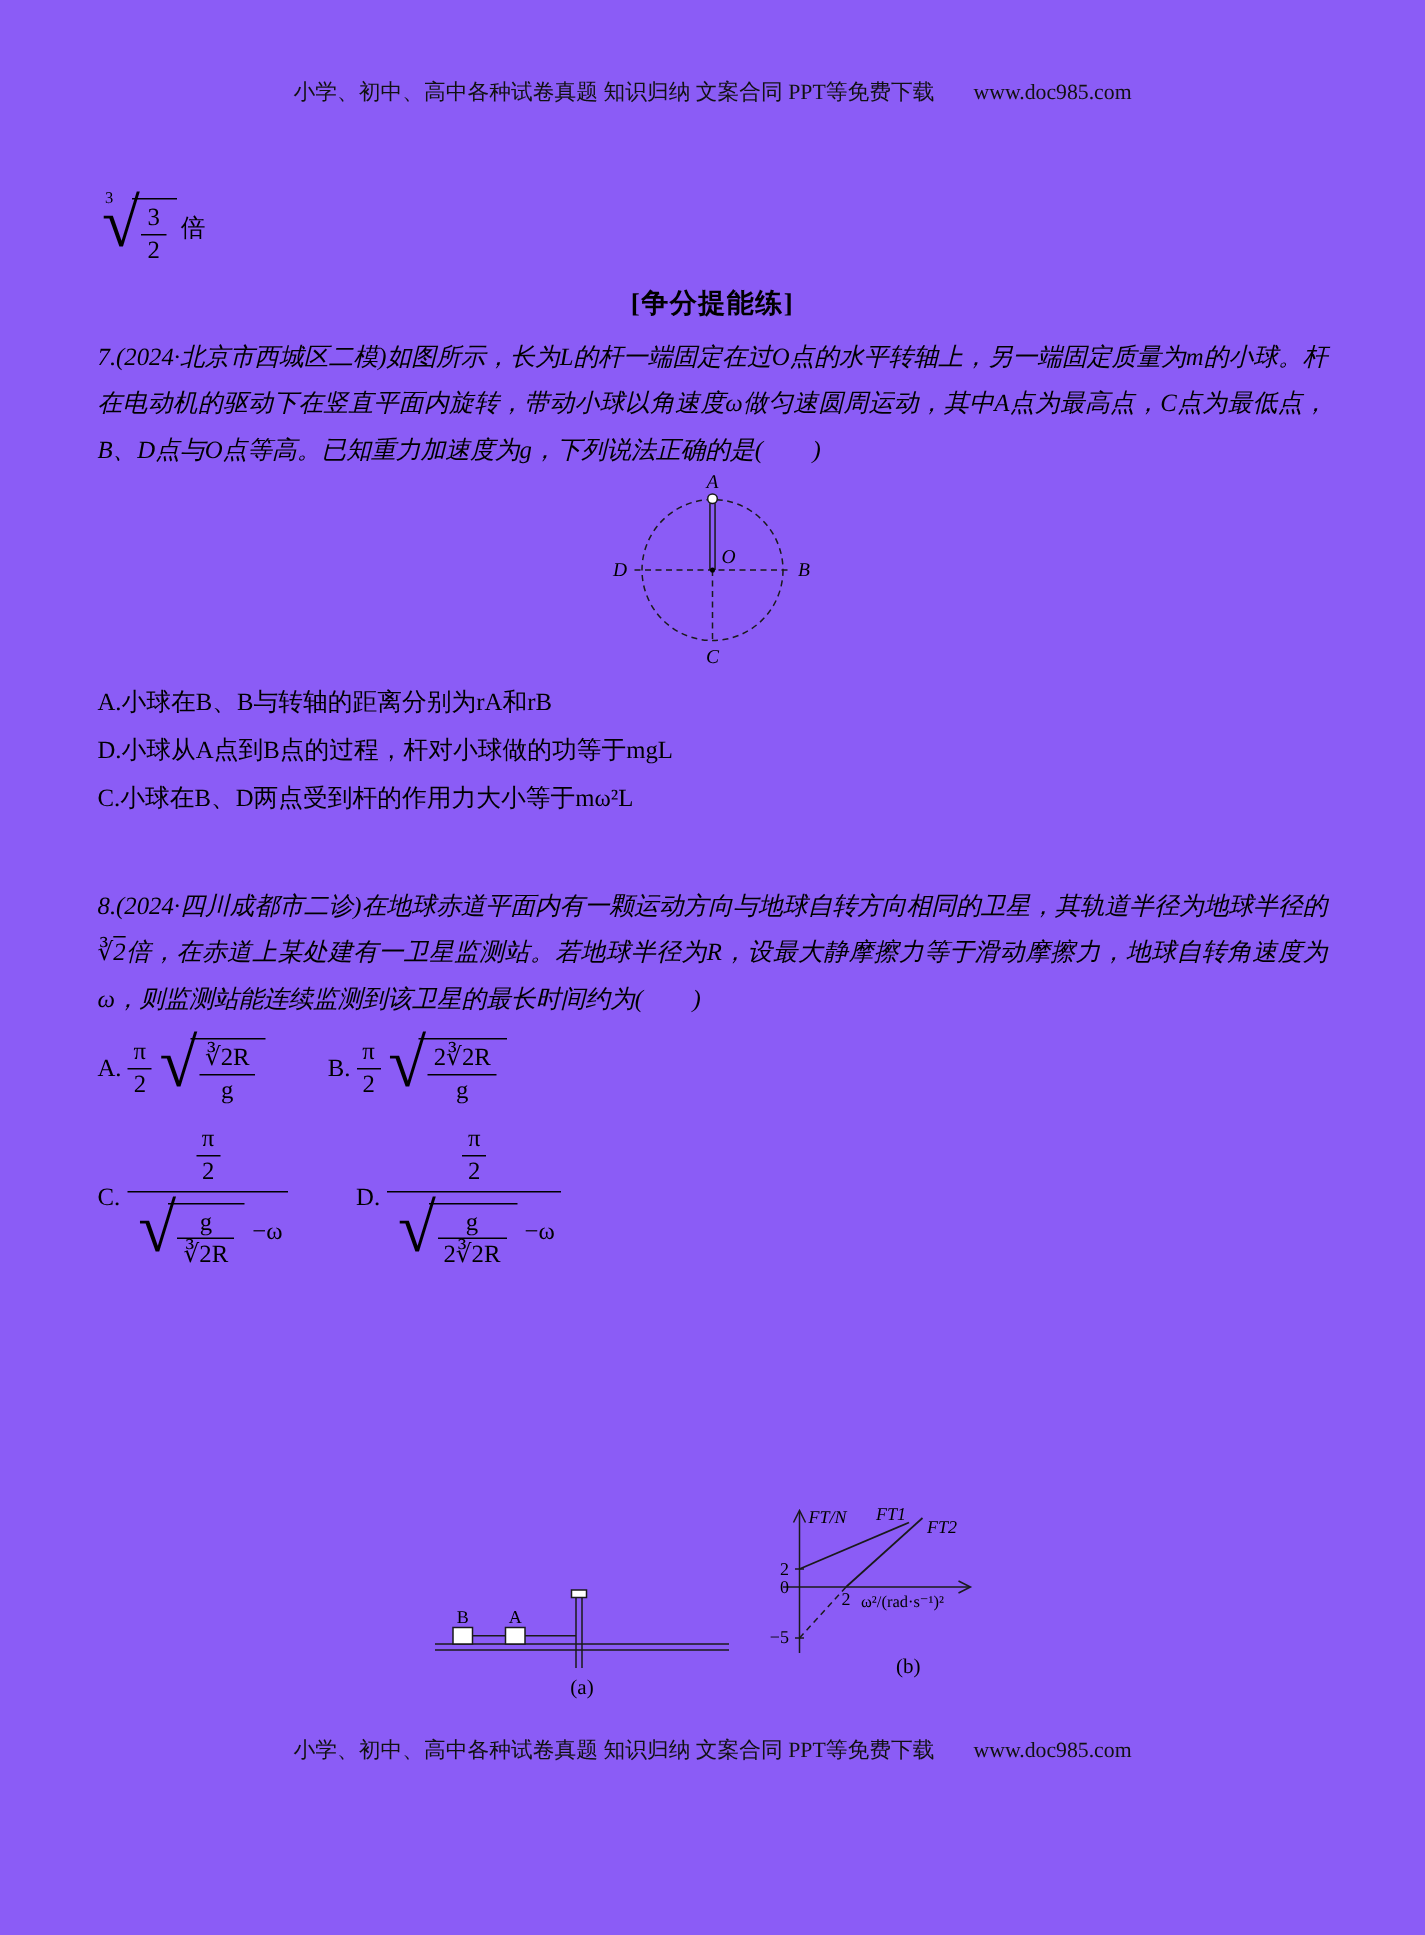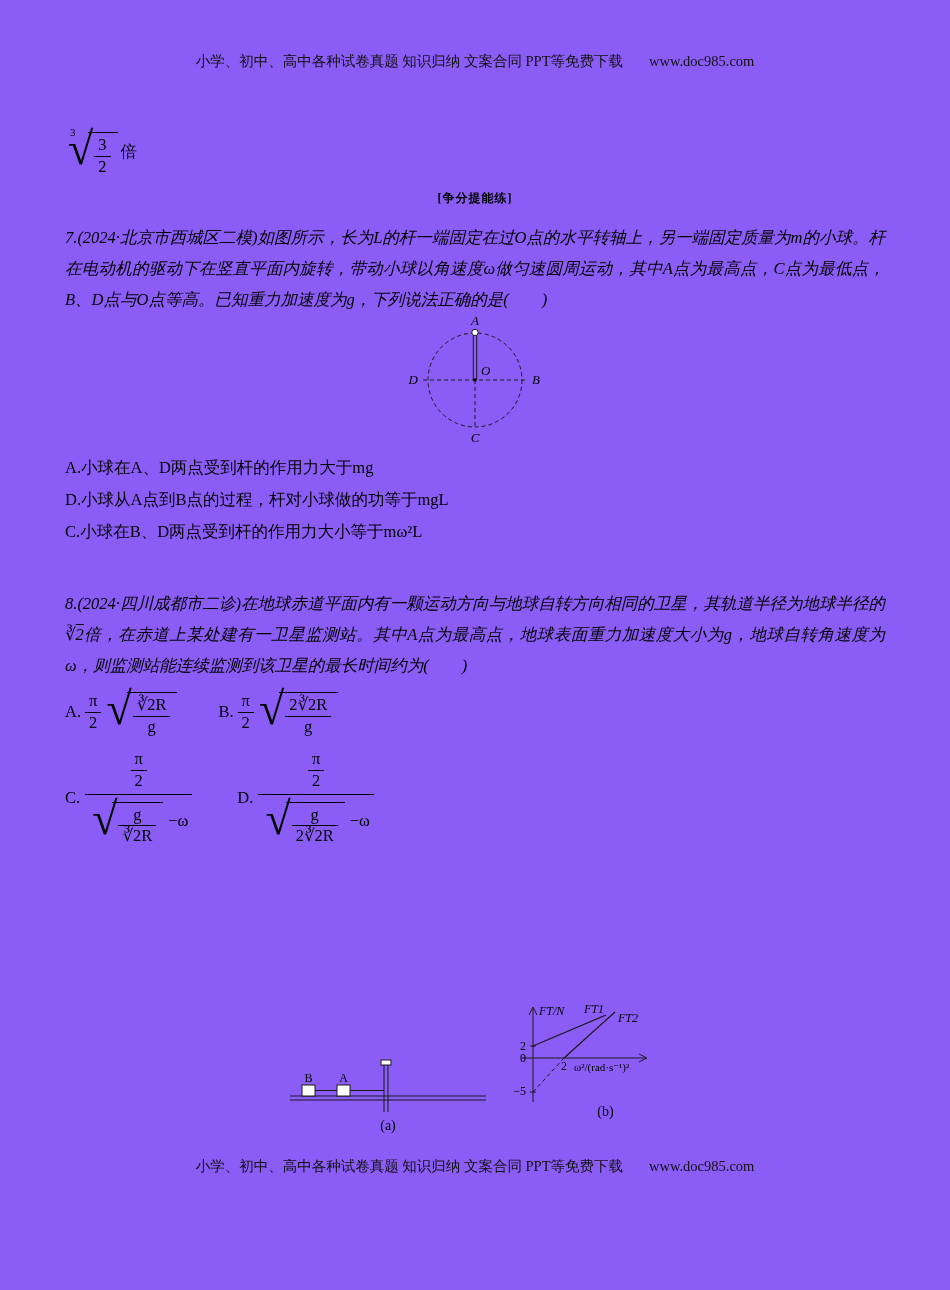--- a/index.html
+++ b/index.html
@@ -6,21 +6,21 @@
   #page{
     position:relative;width:950px;height:1290px;background:#8b5cf6;color:#000;
     font-family:"Liberation Serif","DejaVu Serif",serif;font-size:16.5px;
     overflow:hidden;
   }
   .abs{position:absolute;}
   .pageline{width:100%;text-align:center;font-size:14.5px;color:#111;}
   .pageline .url{margin-left:26px;}
   .stem{left:65px;width:820px;line-height:31px;text-align:justify;font-style:italic;}
   .optlist{left:65px;width:820px;line-height:32px;}
-  .sectitle{width:100%;text-align:center;font-size:12px;font-weight:700;letter-spacing:1px;}
+  .sectitle{width:100%;text-align:center;font-size:18px;font-weight:700;letter-spacing:1px;}
 
   
   .frac{display:inline-block;vertical-align:middle;text-align:center;margin:0 2px;line-height:1.15;}
   .frac > .fnum{display:block;border-bottom:1px solid #000;padding:0 4px 1px;}
   .frac > .fden{display:block;padding:1px 4px 0;}
   .frac.big{margin:0 3px;}
   .frac.big > .fnum{border-bottom:1.4px solid #000;padding:0 8px 3px;display:flex;justify-content:center;}
   .frac.big > .fden{display:flex;align-items:center;justify-content:center;gap:2px;padding:3px 4px 0;}
   .root{display:inline-flex;align-items:flex-start;vertical-align:middle;position:relative;margin:0 3px;}
   .root .rsgn{font-size:46px;line-height:42px;display:inline-block;margin-right:-5px;font-weight:400;}
@@ -83,27 +83,27 @@
       <circle cx="110" cy="66" r="1.7" style="fill:#000;"></circle>
       <text x="110" y="11" text-anchor="middle" class="svglbl">A</text>
       <text x="167" y="70" text-anchor="start" class="svglbl">B</text>
       <text x="110" y="128" text-anchor="middle" class="svglbl">C</text>
       <text x="53" y="70" text-anchor="end" class="svglbl">D</text>
       <text x="116" y="61" text-anchor="start" class="svglbl">O</text>
     </svg>
   </div>
 
   <div class="abs optlist" style="top:452px;">
-    <div>A.小球在A、D两点受到杆的作用力大于mg</div>
+    <div>A.小球在B、B与转轴的距离分别为rA和rB</div>
     <div>D.小球从A点到B点的过程，杆对小球做的功等于mgL</div>
     <div>C.小球在B、D两点受到杆的作用力大小等于mω²L</div>
   </div>
 
   <div class="abs stem" style="top:588px;">
-    <span>8.(2024·四川成都市二诊)在地球赤道平面内有一颗运动方向与地球自转方向相同的卫星，其轨道半径为地球半径的</span><span>∛</span><span class="ol">2</span><span>倍，在赤道上某处建有一卫星监测站。其中A点为最高点，地球表面重力加速度大小为g，地球自转角速度为ω，则监测站能连续监测到该卫星的最长时间约为(　　)</span>
+    <span>8.(2024·四川成都市二诊)在地球赤道平面内有一颗运动方向与地球自转方向相同的卫星，其轨道半径为地球半径的</span><span>∛</span><span class="ol">2</span><span>倍，在赤道上某处建有一卫星监测站。若地球半径为R，设最大静摩擦力等于滑动摩擦力，地球自转角速度为ω，则监测站能连续监测到该卫星的最长时间约为(　　)</span>
   </div>
 
   <div class="abs mrow mrow1" style="top:682px;height:60px;">
     <span class="mopt">
       <span class="olabel">A.</span>
       <span class="frac">
         <span class="fnum">π</span>
         <span class="fden">2</span>
       </span>
       <span class="root">

